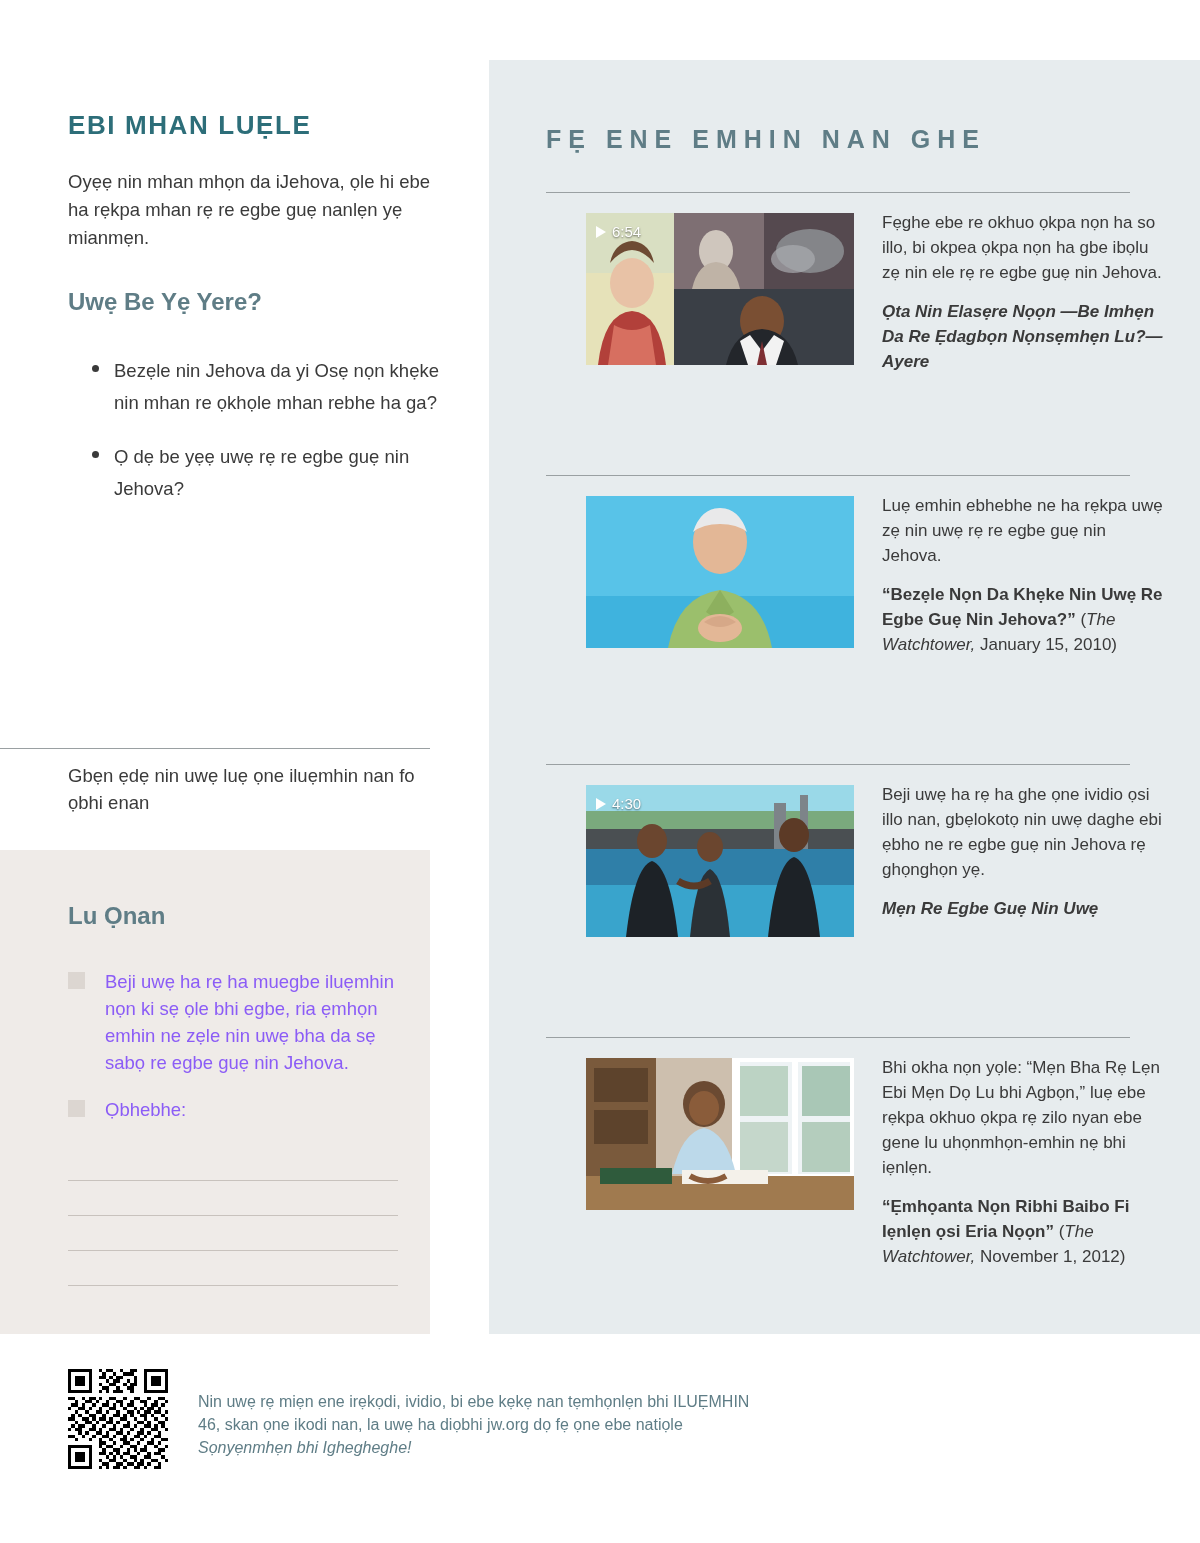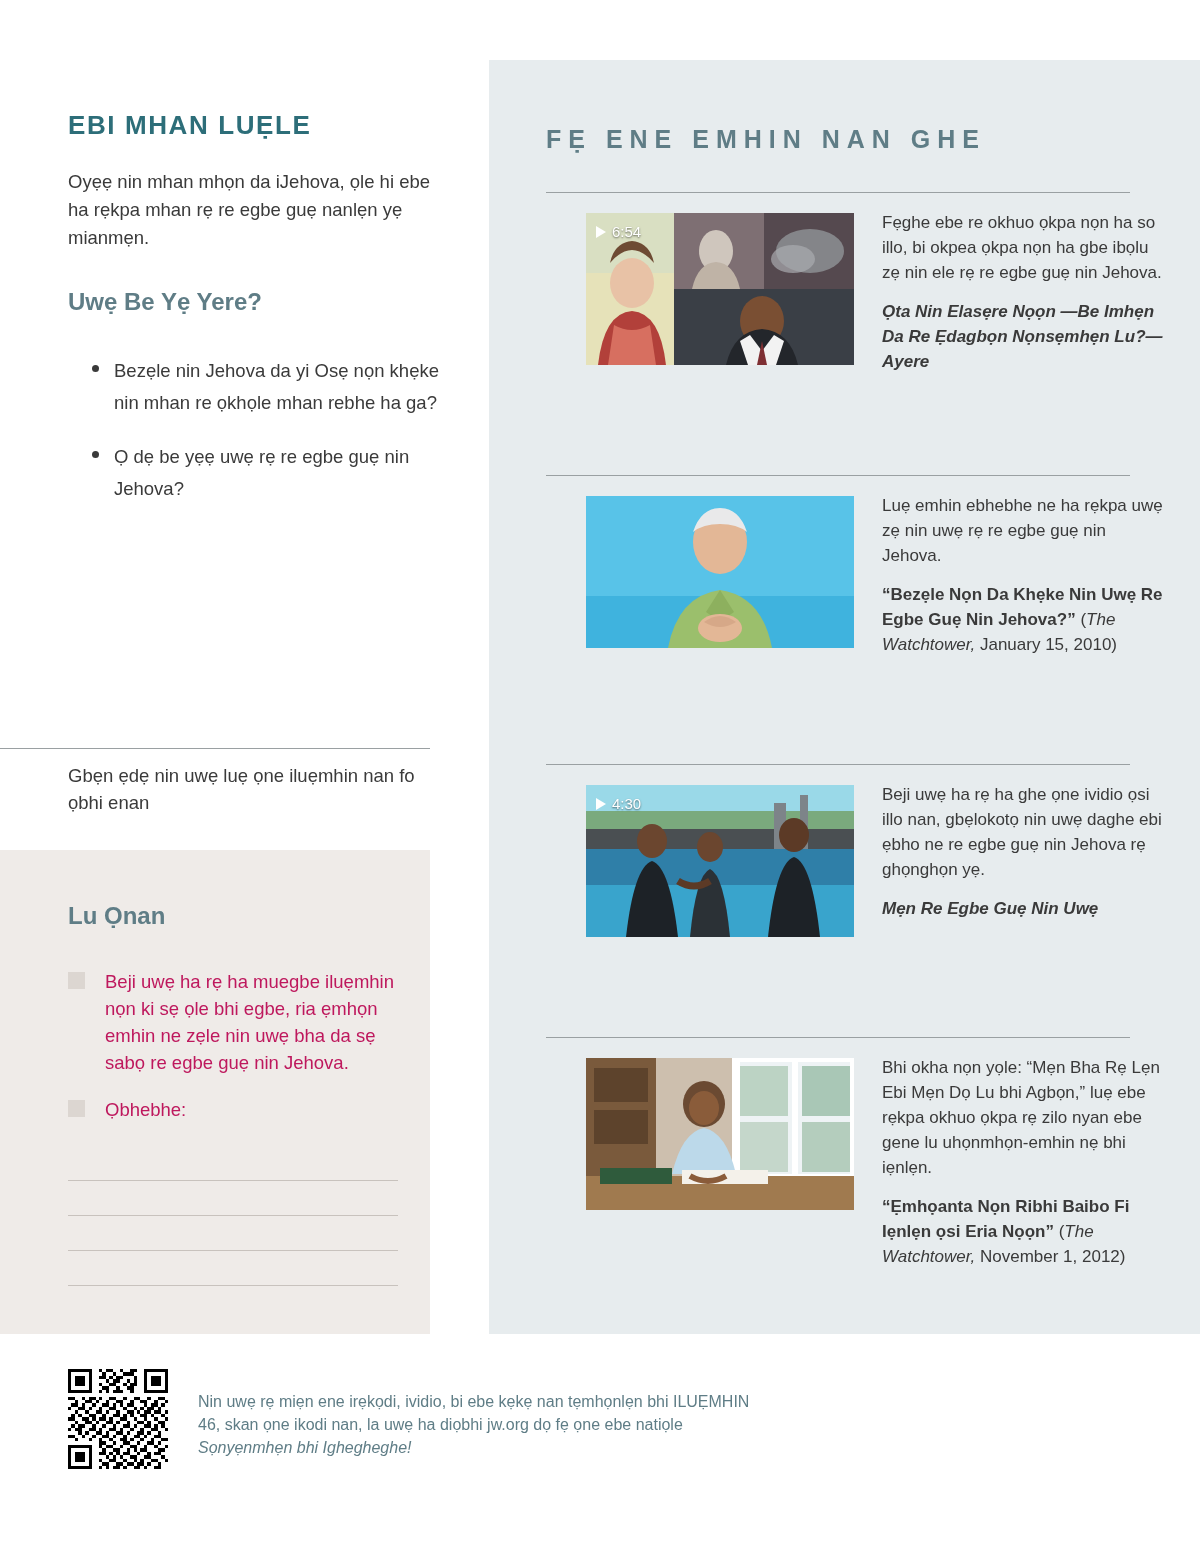--- a/index.html
+++ b/index.html
@@ -133,21 +133,21 @@
     left: 68px;
     top: 118px;
     width: 330px;
   }
   .check-item {
     position: relative;
     padding-left: 37px;
     margin-bottom: 20px;
     font-size: 18.5px;
     line-height: 27px;
-    color: #be185d;
+    color: #8b5cf6;
   }
   .check-item .box {
     position: absolute;
     left: 0px;
     top: 4px;
     width: 17px;
     height: 17px;
     background: #dcd6d1;
   }
   .write-lines {

